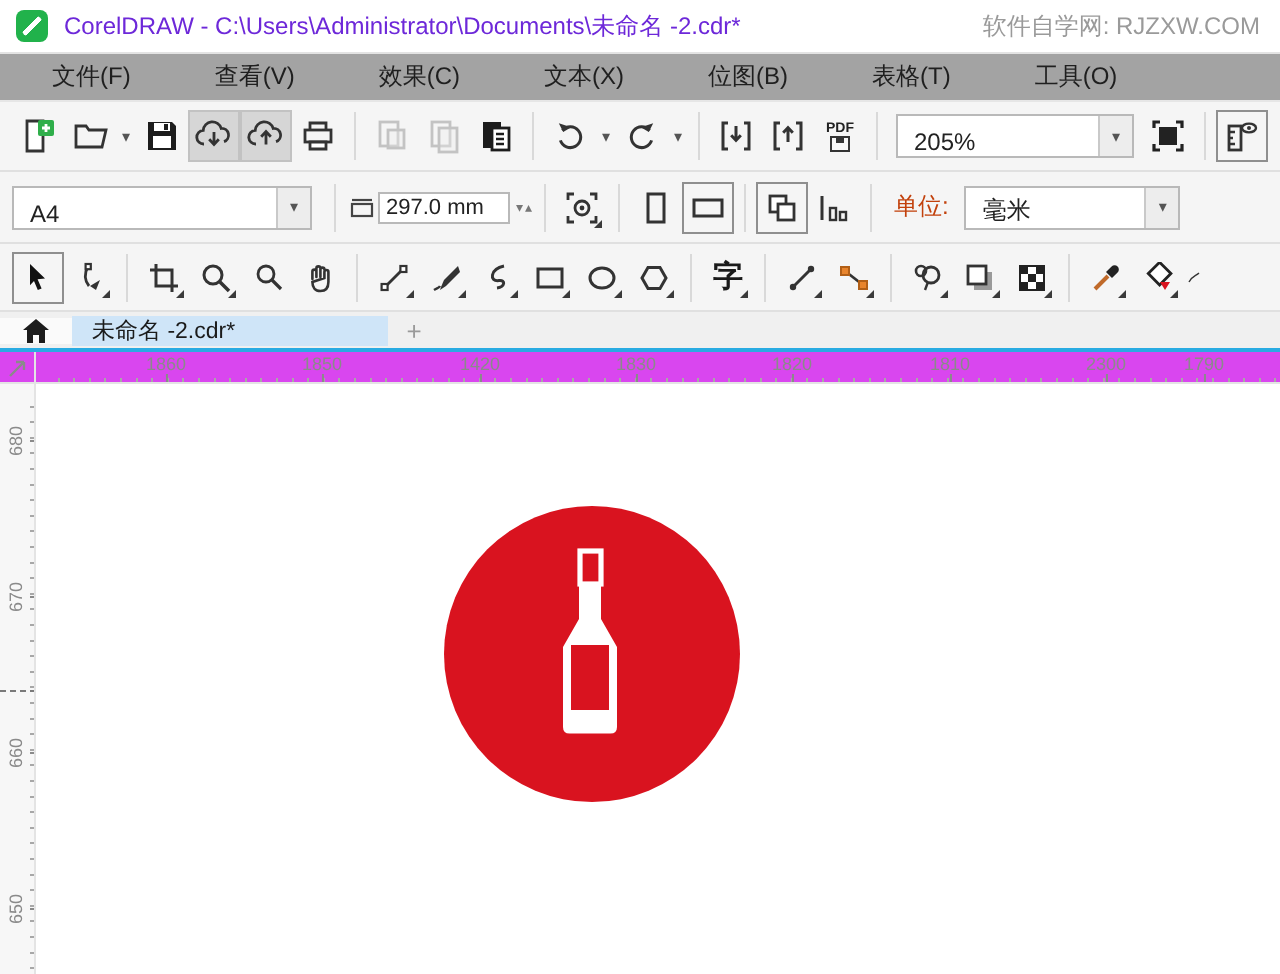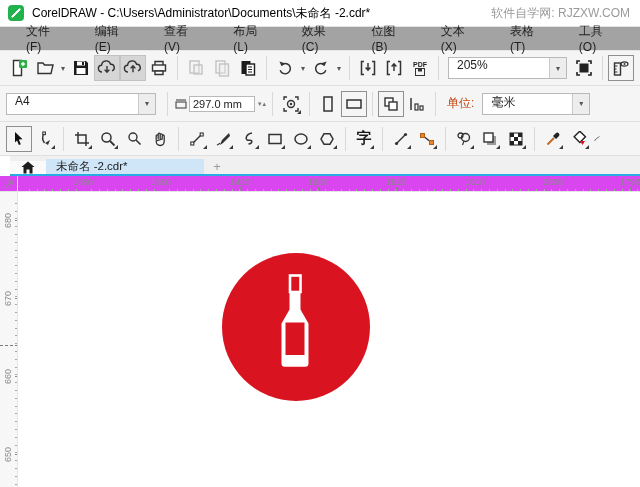--- a/index.html
+++ b/index.html
@@ -4,57 +4,57 @@
 <style>
   * { margin:0; padding:0; box-sizing:border-box; }
   body { width:640px; height:487px; font-family:"Liberation Sans","DejaVu Sans",sans-serif; background:#fff; overflow:hidden; }
   .window { width:640px; height:487px; background:#fff; position:relative; }
 
   
   .titlebar { height:27px; background:#ffffff; border-bottom:1px solid #e3e3e3; display:flex; align-items:center; padding:0 10px 0 8px; }
   .appicon { width:16px; height:16px; border-radius:4px; background:#21b24b; position:relative; margin-right:8px; flex:0 0 auto; }
   .appicon::after { content:""; position:absolute; left:3px; top:3px; width:10px; height:10px;
      background:linear-gradient(135deg, transparent 42%, #fff 42%, #fff 58%, transparent 58%); border-radius:3px; }
-  .titletext { font-size:12px; color:#000000; white-space:nowrap; }
+  .titletext { font-size:12px; color:#6d28d9; white-space:nowrap; }
   .watermark { margin-left:auto; font-size:12px; color:#9a9a9a; white-space:nowrap; }
 
   
   .menubar { height:24px; background:#a3a3a3; border-bottom:1px solid #e6e6e6; display:flex; align-items:center; padding-left:17px; }
   .menuitem { font-size:12px; color:#1f1f1f; padding:3px 9px; margin-right:24px; cursor:default; }
 
   
   .bar { background:#f5f5f5; border-bottom:1px solid #e0e0e0; display:flex; align-items:center; padding:0 6px; }
   .std { height:35px; }
   .prop { height:36px; }
   .toolboxbar { height:34px; }
   .tbtn { width:26px; height:26px; display:flex; align-items:center; justify-content:center; position:relative; flex:0 0 auto; border:1px solid transparent; }
   .tbtn svg { display:block; }
   .pressed { background:#d6d6d6; border:1px solid #c2c2c2; }
   .activebox { border:1px solid #8f8f8f; }
   .sep { width:1px; height:24px; background:#d9d9d9; margin:0 5px; flex:0 0 auto; }
   .caret { font-size:8px; color:#555; width:10px; text-align:center; flex:0 0 auto; }
   .disabled svg * { stroke:#c3c3c3 !important; fill-opacity:.35; }
   .flyout::after { content:""; position:absolute; right:2px; bottom:2px; border-left:4px solid transparent; border-bottom:4px solid #3a3a3a; }
 
-  .combo { height:22px; background:#fff; border:1px solid #b9b9b9; display:flex; align-items:flex-start; font-size:12px; color:#222; position:relative; }
+  .combo { height:22px; background:#fff; border:1px solid #b9b9b9; display:flex; align-items:flex-end; font-size:12px; color:#222; position:relative; }
   .combo .arrowbtn { margin-left:auto; width:17px; height:100%; background:#ededed; border-left:1px solid #c9c9c9; display:flex; align-items:center; justify-content:center; font-size:8px; color:#555; }
   .zoomcombo { width:128px; padding-left:8px; margin:0 4px; }
   .papercombo { width:150px; padding-left:8px; margin-right:6px; }
   .unitcombo { width:108px; padding-left:8px; }
 
   .dimgroup { display:flex; flex-direction:row; justify-content:center; gap:2px; }
   .dimrow { display:flex; align-items:center; height:16px; }
   .dimicon { width:16px; display:flex; justify-content:center; }
   .dimrow input { width:66px; height:16px; border:1px solid #b9b9b9; font-size:11px; padding:0 3px; font-family:inherit; color:#222; background:#fff; }
   .spin { font-size:7px; color:#777; letter-spacing:1px; margin-left:3px; }
 
   .unitlabel { font-size:12px; color:#c2410c; margin:0 8px 0 6px; white-space:nowrap; }
 
   
-  .tabbar { height:20px; background:#f0f0f0; display:flex; align-items:flex-end; border-bottom:2px solid #29abe2;margin-left:10px; }
+  .tabbar { height:20px; background:#f0f0f0; display:flex; align-items:center; border-bottom:2px solid #29abe2; }
   .homebtn { width:36px; display:flex; align-items:center; justify-content:center; background:#fafafa; }
   .doctab { width:158px; background:#cfe5f8; display:flex; align-items:center; padding-left:10px; font-size:11.5px; color:#1b1b1b; }
   .newtab { width:26px; display:flex; align-items:center; justify-content:center; color:#9a9a9a; font-size:13px; }
 
   
   .rulerrow { height:16px; display:flex; background:#d946ef; border-bottom:1px solid #e4e4e4; }
   .rulercorner { width:18px; height:100%; border-right:1px solid #e4e4e4; display:flex; align-items:center; justify-content:center; }
   .hruler { position:relative; flex:1; overflow:hidden;
      background-image:repeating-linear-gradient(to right, transparent 0 6.8px, #a8a8a8 6.8px 7.8px);
      background-size:100% 2px; background-repeat:no-repeat; background-position:4px 13px; }
@@ -78,26 +78,24 @@
 <div class="window">
 
   <div class="titlebar">
     <div class="appicon"></div>
     <span class="titletext">CorelDRAW - C:\Users\Administrator\Documents\未命名 -2.cdr*</span>
     <span class="watermark">软件自学网: RJZXW.COM</span>
   </div>
 
   <div class="menubar">
     <span class="menuitem">文件(F)</span>
-    <span class="menuitem">编辑(E)</span>
     <span class="menuitem">查看(V)</span>
-    <span class="menuitem">布局(L)</span>
     <span class="menuitem">效果(C)</span>
+    <span class="menuitem">文本(X)</span>
     <span class="menuitem">位图(B)</span>
-    <span class="menuitem">文本(X)</span>
     <span class="menuitem">表格(T)</span>
     <span class="menuitem">工具(O)</span>
   </div>
 
   <div class="bar std">
     <div class="tbtn">
       <svg width="18" height="18" viewBox="0 0 18 18">
           <path d="M3.5 1.5 h8 v15 h-8 z" fill="#fff" stroke="#333" stroke-width="1.4"></path>
           <rect x="9" y="1" width="8" height="8" rx="1" fill="#2fae4a"></rect>
           <path d="M13 3 v4 M11 5 h4" stroke="#fff" stroke-width="1.4"></path>
@@ -464,21 +462,21 @@
       <span></span>
     </div>
     <div class="hruler">
       <span style="left:65px">1860</span>
       <span style="left:143px">1850</span>
       <span style="left:222px">1420</span>
       <span style="left:300px">1830</span>
       <span style="left:378px">1820</span>
       <span style="left:457px">1810</span>
       <span style="left:535px">2300</span>
-      <span style="left:612px">1790</span>
+      <span style="left:584px">1790</span>
     </div>
   </div>
 
   <div class="workarea">
     <div class="vruler">
       <span style="top:24px">680</span>
       <span style="top:102px">670</span>
       <span style="top:180px">660</span>
       <span style="top:258px">650</span>
       <div class="vdash"></div>

